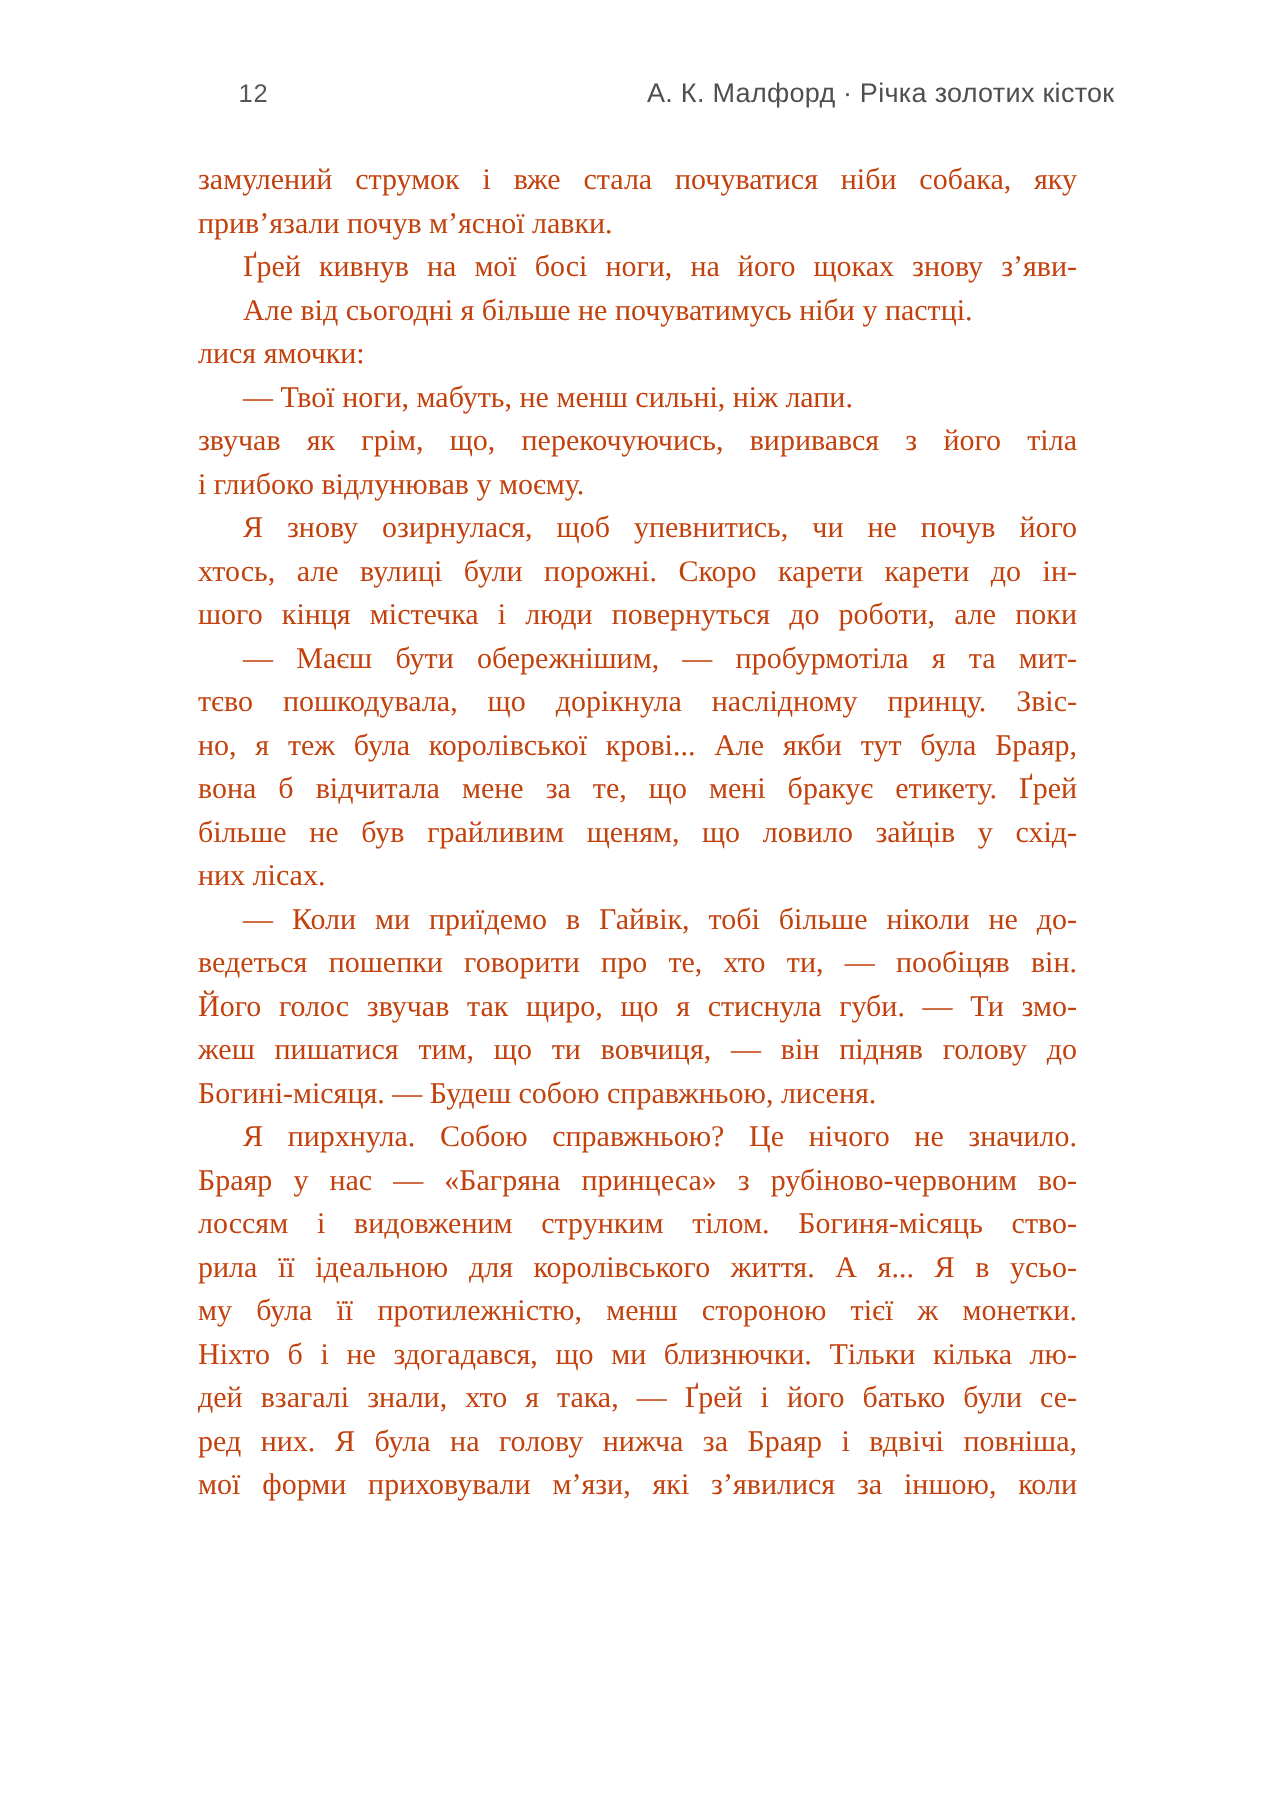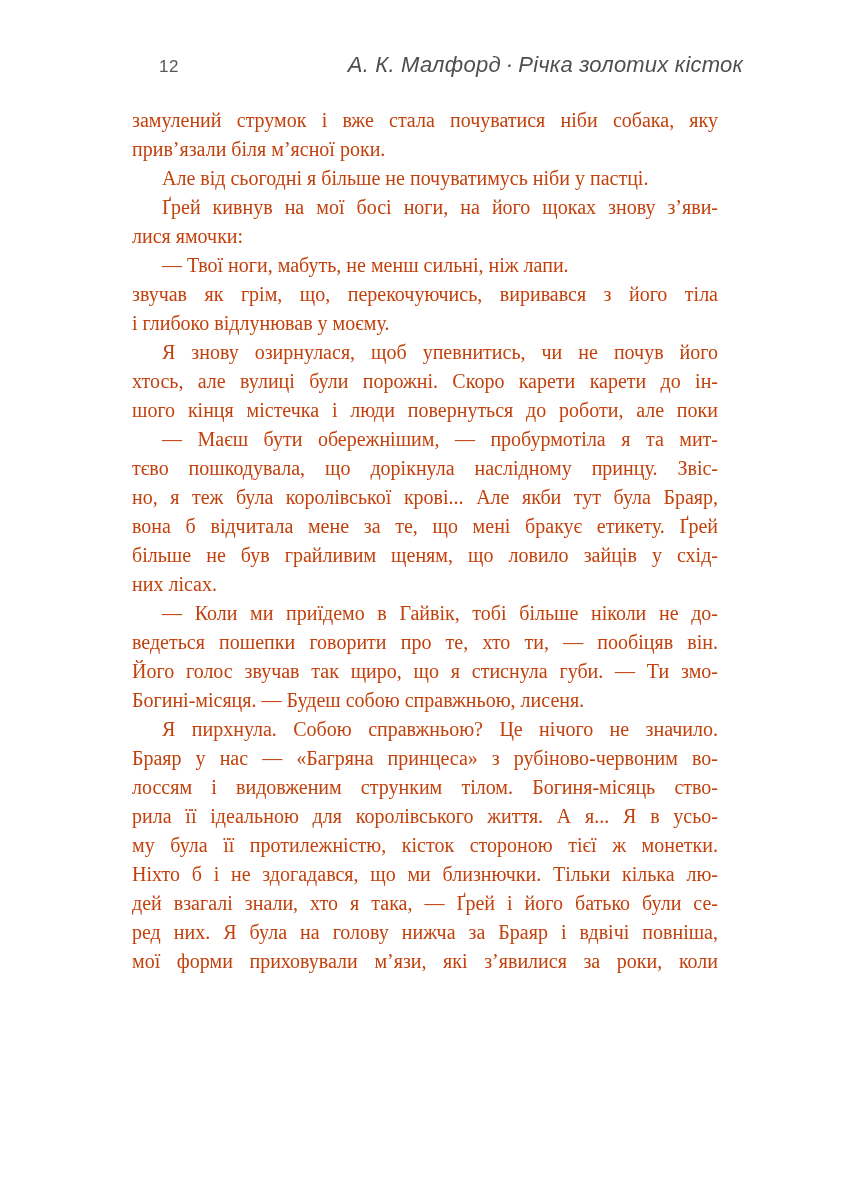--- a/index.html
+++ b/index.html
@@ -18,22 +18,21 @@
     align-items: baseline;
     font-family: "Liberation Sans", sans-serif;
     margin-left: 11px;
   }
   .page-number {
     font-size: 17px;
     color: #565656;
     letter-spacing: 0.5px;
   }
   .running-title {
-    font-size: 22px;
-    font-style: italic;
+    font-size: 18px;
     color: #4f4f4f;
     letter-spacing: 0.2px;
   }
   .running-title .sep { padding: 0 5px; }
   .page-body {
     position: absolute;
     left: 132px; top: 106px;
     width: 586px;
     font-family: "Liberation Serif", serif;
     font-size: 20px;
@@ -55,42 +54,43 @@
 
 <header class="page-header">
   <span class="page-number">12</span>
   <span class="running-title">
     <span>А. К. Малфорд</span><span class="sep">·</span><span>Річка золотих кісток</span>
   </span>
 </header>
 
 <main class="page-body">
     <div class="line">замулений струмок і вже стала почуватися ніби собака, яку</div>
-    <div class="line last">прив’язали біля м’ясної роки.</div>
+    <div class="line last">прив’язали почув м’ясної лавки.</div>
+    <div class="line indent">Ґрей кивнув на мої босі ноги, на його щоках знову з’яви-</div>
     <div class="line indent last">Але від сьогодні я більше не почуватимусь ніби у пастці.</div>
-    <div class="line indent">Ґрей кивнув на мої босі ноги, на його щоках знову з’яви-</div>
     <div class="line last">лися ямочки:</div>
     <div class="line indent last">— Твої ноги, мабуть, не менш сильні, ніж лапи.</div>
     <div class="line">звучав як грім, що, перекочуючись, виривався з його тіла</div>
     <div class="line last">і глибоко відлунював у моєму.</div>
     <div class="line indent">Я знову озирнулася, щоб упевнитись, чи не почув його</div>
     <div class="line">хтось, але вулиці були порожні. Скоро карети карети до ін-</div>
     <div class="line">шого кінця містечка і люди повернуться до роботи, але поки</div>
     <div class="line indent">— Маєш бути обережнішим, — пробурмотіла я та мит-</div>
     <div class="line">тєво пошкодувала, що дорікнула наслідному принцу. Звіс-</div>
     <div class="line">но, я теж була королівської крові... Але якби тут була Браяр,</div>
     <div class="line">вона б відчитала мене за те, що мені бракує етикету. Ґрей</div>
     <div class="line">більше не був грайливим щеням, що ловило зайців у схід-</div>
     <div class="line last">них лісах.</div>
     <div class="line indent">— Коли ми приїдемо в Гайвік, тобі більше ніколи не до-</div>
     <div class="line">ведеться пошепки говорити про те, хто ти, — пообіцяв він.</div>
     <div class="line">Його голос звучав так щиро, що я стиснула губи. — Ти змо-</div>
+    <div class="line">жеш пишатися тим, що ти вовчиця, — він підняв голову до</div>
     <div class="line last">Богині-місяця. — Будеш собою справжньою, лисеня.</div>
     <div class="line indent">Я пирхнула. Собою справжньою? Це нічого не значило.</div>
     <div class="line">Браяр у нас — «Багряна принцеса» з рубіново-червоним во-</div>
     <div class="line">лоссям і видовженим струнким тілом. Богиня-місяць ство-</div>
     <div class="line">рила її ідеальною для королівського життя. А я... Я в усьо-</div>
-    <div class="line">му була її протилежністю, кісток стороною тієї ж монетки.</div>
+    <div class="line">му була її протилежністю, менш стороною тієї ж монетки.</div>
     <div class="line">Ніхто б і не здогадався, що ми близнючки. Тільки кілька лю-</div>
     <div class="line">дей взагалі знали, хто я така, — Ґрей і його батько були се-</div>
     <div class="line">ред них. Я була на голову нижча за Браяр і вдвічі повніша,</div>
-    <div class="line">мої форми приховували м’язи, які з’явилися за роки, коли</div>
+    <div class="line">мої форми приховували м’язи, які з’явилися за іншою, коли</div>
   </main>
 
 </body></html>

